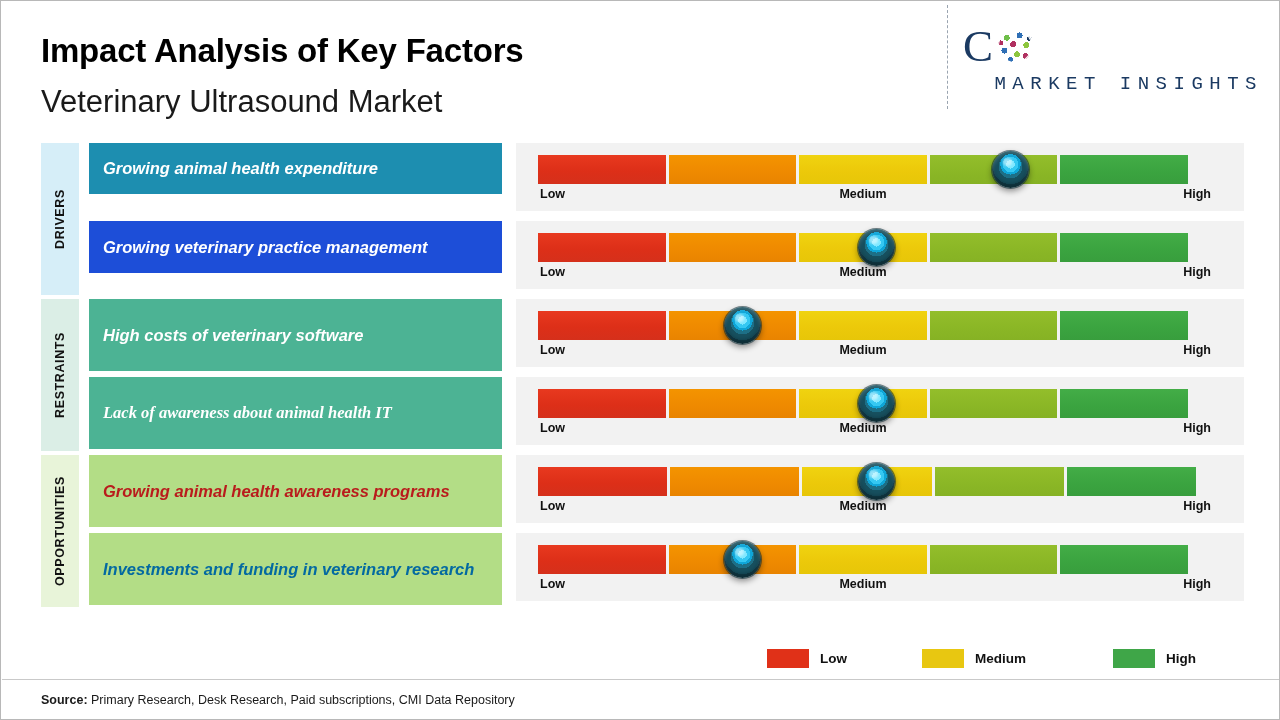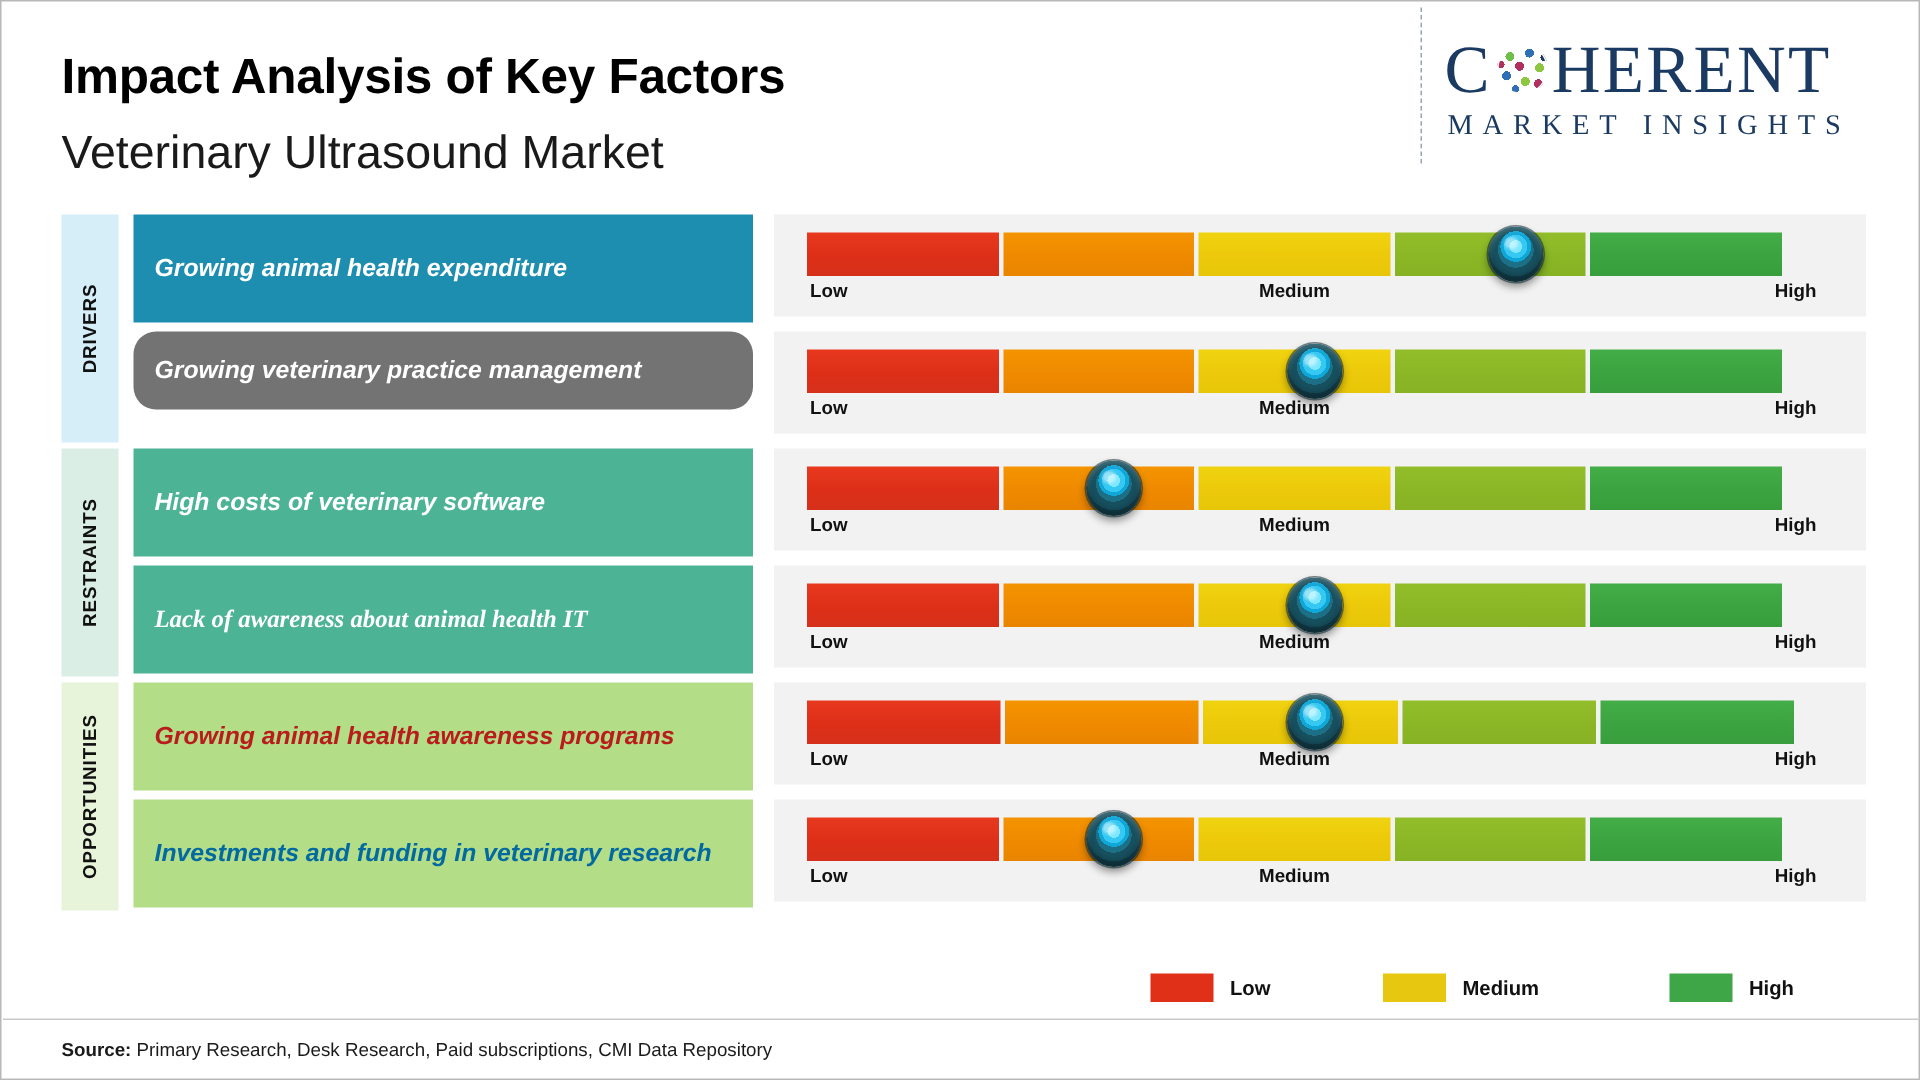--- a/index.html
+++ b/index.html
@@ -100,27 +100,27 @@
   }
   #logo-globe::after {
     content: "";
     position: absolute;
     inset: 0;
     border-radius: 50%;
     border: 2px solid #ffffff;
     box-shadow: inset 0 0 0 1px #ffffff;
   }
   #logo-bottom {
-    font-family: Liberation Serif, serif;
+    font-family: Liberation Mono, monospace;
     font-size: 19px;
     color: #1b3a62;
     letter-spacing: 6.5px;
     margin-top: 2px;
     white-space: nowrap;
-    text-align: left;
+    text-align: right;
     padding-left: 2px;
   }
 
   
   #matrix {
     position: absolute;
     left: 0;
     top: 140px;
     width: 1280px;
   }
@@ -284,58 +284,57 @@
       <div id="main-title">Impact Analysis of Key Factors</div>
       <div id="sub-title">Veterinary Ultrasound Market</div>
     </div>
 
     <div id="logo-divider"></div>
 
     <div id="logo">
       <div id="logo-top">
         <span class="logo-letter">C</span>
         <span id="logo-globe"></span>
-        <span class="logo-letter">HERENT</span>
       </div>
       <div id="logo-bottom">MARKET INSIGHTS</div>
     </div>
   </div>
 
   <div id="matrix">
 
     <div class="cat-label" style="left:40px; top:2px; height:152px; background:#d6eef8;">
       <span>DRIVERS</span>
     </div>
     <div class="cat-label" style="left:40px; top:158px; height:152px; background:#dbeee6;">
       <span>RESTRAINTS</span>
     </div>
     <div class="cat-label" style="left:40px; top:314px; height:152px; background:#e8f4d9;">
       <span>OPPORTUNITIES</span>
     </div>
 
-    <div class="factor-box" style="top:2px; height:72px; background:#1d8eb0;">
+    <div class="factor-box" style="top:2px; height:51px; background:#1d8eb0;">
       <span style="color:#ffffff;">Growing animal health expenditure</span>
     </div>
     <div class="gauge-panel" style="top:2px; height:68px;">
       <div class="gauge-track">
         <div class="seg s1"></div>
         <div class="seg s2"></div>
         <div class="seg s3"></div>
         <div class="seg s4"></div>
         <div class="seg s5"></div>
       </div>
       <div class="marker" style="left:494px;"></div>
       <div class="gauge-scale">
         <span class="scale-lbl low">Low</span>
         <span class="scale-lbl med">Medium</span>
         <span class="scale-lbl high">High</span>
       </div>
     </div>
 
-    <div class="factor-box" style="top:80px; height:52px; background:#737373;border-radius:15px;">
+    <div class="factor-box" style="top:80px; height:52px; background:#1d4ed8;">
       <span style="color:#ffffff;">Growing veterinary practice management</span>
     </div>
     <div class="gauge-panel" style="top:80px; height:68px;">
       <div class="gauge-track">
         <div class="seg s1"></div>
         <div class="seg s2"></div>
         <div class="seg s3"></div>
         <div class="seg s4"></div>
         <div class="seg s5"></div>
       </div>

